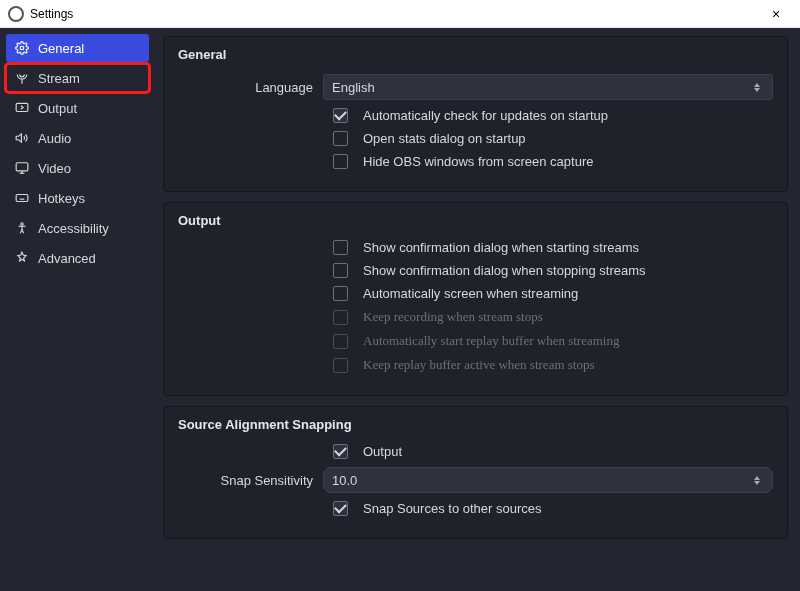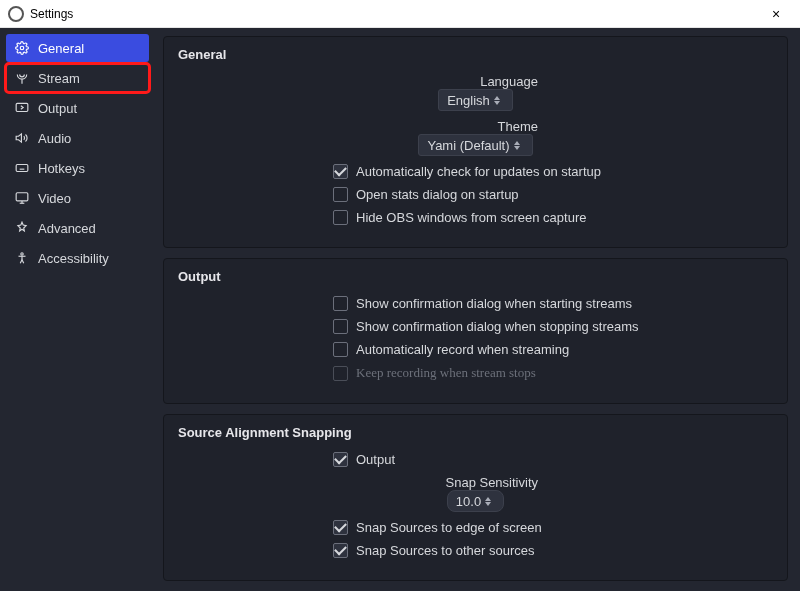--- a/index.html
+++ b/index.html
@@ -11,28 +11,28 @@
   .close-btn{width:40px;height:28px;display:flex;align-items:center;justify-content:center;font-size:14px;color:#000;cursor:pointer;}
   .app{display:flex;height:563px;background:#5eead4;color:#d6d8dc;}
   .sidebar{width:155px;background:#232630;padding:6px 6px 0 6px;display:flex;flex-direction:column;gap:0;}
   .side-item{display:flex;align-items:center;gap:8px;padding:6px 8px;border-radius:3px;color:#d6d8dc;cursor:pointer;margin-bottom:2px;}
   .side-item.selected{background:#3a4ce0;color:#fff;}
   .side-item.highlight{outline:3px solid #ff1a1a;outline-offset:-1px;}
   .side-item .icn{width:16px;height:16px;display:flex;align-items:center;justify-content:center;}
   .content{flex:1;overflow-y:auto;padding:8px 8px 8px 0;background:#232630;}
   .panel{background:#1f222b;border:1px solid #14161c;border-radius:4px;margin:0 4px 10px 8px;padding:10px 14px 14px 14px;}
   .panel-title{font-weight:600;color:#e6e6ea;margin-bottom:12px;}
-  .form-row{display:flex;align-items:center;margin-bottom:8px;flex-direction:column;}
+  .form-row{display:flex;align-items:center;margin-bottom:8px;}
   .form-label{width:145px;text-align:right;padding-right:10px;color:#d6d8dc;}
   .select{flex:1;background:#2e323e;border:1px solid #3c404c;border-radius:3px;height:26px;display:flex;align-items:center;justify-content:space-between;padding:0 8px;color:#d6d8dc;cursor:pointer;}
   .spin{width:14px;height:20px;display:flex;flex-direction:column;justify-content:center;align-items:center;gap:1px;}
   .spin::before,.spin::after{content:"";width:0;height:0;border-left:3px solid transparent;border-right:3px solid transparent;}
   .spin::before{border-bottom:4px solid #a9adb8;}
   .spin::after{border-top:4px solid #a9adb8;}
-  .check-row{display:flex;align-items:center;margin-left:155px;margin-bottom:8px;gap:8px;}
+  .check-row{display:flex;align-items:center;margin-left:155px;margin-bottom:8px;gap:15px;}
   .checkbox{width:15px;height:15px;border:1px solid #6b6f7b;border-radius:2px;display:flex;align-items:center;justify-content:center;flex-shrink:0;cursor:pointer;}
   .checkbox.checked{background:#2e323e;}
   .checkbox.checked::after{content:"";width:9px;height:5px;border-left:2px solid #d6d8dc;border-bottom:2px solid #d6d8dc;transform:rotate(-45deg) translate(1px,-1px);}
   .checkbox.disabled{border-color:#4a4e58;cursor:default;}
   .check-label{color:#d6d8dc;}
   .check-label.disabled{color:#6c707a;font-family:Liberation Serif, serif;}
   .spinbox{flex:1;background:#2e323e;border:1px solid #3c404c;border-radius:8px;height:26px;display:flex;align-items:center;justify-content:space-between;padding:0 8px;color:#d6d8dc;}
   .content::-webkit-scrollbar{width:10px;}
   .content::-webkit-scrollbar-track{background:#1a1c23;}
   .content::-webkit-scrollbar-thumb{background:#3c404c;border-radius:5px;}
@@ -85,79 +85,72 @@
             <polygon points="11 5 6 9 2 9 2 15 6 15 11 19 11 5"></polygon>
             <path d="M15 9a4 4 0 0 1 0 6"></path>
             <path d="M18 6a8 8 0 0 1 0 12"></path>
           </svg>
       </span>
       <span>Audio</span>
     </div>
     <div class="side-item">
       <span class="icn">
         <svg width="14" height="14" viewBox="0 0 24 24" fill="none" stroke="currentColor" stroke-width="2">
+            <rect x="2" y="3" width="20" height="14" rx="2"></rect>
+            <line x1="8" y1="21" x2="16" y2="21"></line>
+            <line x1="12" y1="17" x2="12" y2="21"></line>
+          </svg>
+      </span>
+      <span>Video</span>
+    </div>
+    <div class="side-item">
+      <span class="icn">
+        <svg width="14" height="14" viewBox="0 0 24 24" fill="none" stroke="currentColor" stroke-width="2">
             <rect x="2" y="6" width="20" height="12" rx="2"></rect>
             <line x1="6" y1="10" x2="6" y2="10"></line>
             <line x1="10" y1="10" x2="10" y2="10"></line>
             <line x1="14" y1="10" x2="14" y2="10"></line>
             <line x1="18" y1="10" x2="18" y2="10"></line>
             <line x1="8" y1="14" x2="16" y2="14"></line>
           </svg>
       </span>
       <span>Hotkeys</span>
     </div>
     <div class="side-item">
       <span class="icn">
         <svg width="14" height="14" viewBox="0 0 24 24" fill="none" stroke="currentColor" stroke-width="2">
-            <rect x="2" y="3" width="20" height="14" rx="2"></rect>
-            <line x1="8" y1="21" x2="16" y2="21"></line>
-            <line x1="12" y1="17" x2="12" y2="21"></line>
-          </svg>
-      </span>
-      <span>Video</span>
-    </div>
-    <div class="side-item">
-      <span class="icn">
-        <svg width="14" height="14" viewBox="0 0 24 24" fill="none" stroke="currentColor" stroke-width="2">
-            <path d="M12 2l2 5 5 1-4 4 1 5-4-3-4 3 1-5-4-4 5-1z"></path>
-          </svg>
-      </span>
-      <span>Advanced</span>
-    </div>
-    <div class="side-item">
-      <span class="icn">
-        <svg width="14" height="14" viewBox="0 0 24 24" fill="none" stroke="currentColor" stroke-width="2">
             <circle cx="12" cy="5" r="2"></circle>
             <path d="M6 9h12"></path>
             <path d="M12 9v6"></path>
             <path d="M9 21l3-6 3 6"></path>
           </svg>
       </span>
       <span>Accessibility</span>
+    </div>
+    <div class="side-item">
+      <span class="icn">
+        <svg width="14" height="14" viewBox="0 0 24 24" fill="none" stroke="currentColor" stroke-width="2">
+            <path d="M12 2l2 5 5 1-4 4 1 5-4-3-4 3 1-5-4-4 5-1z"></path>
+          </svg>
+      </span>
+      <span>Advanced</span>
     </div>
   </div>
 
   <div class="content">
 
     <div class="panel">
       <div class="panel-title">General</div>
       <div class="form-row">
         <div class="form-label">Language</div>
         <div class="select">
           <span>English</span>
           <span class="spin"></span>
         </div>
       </div>
-      <div class="form-row">
-        <div class="form-label">Theme</div>
-        <div class="select">
-          <span>Yami (Default)</span>
-          <span class="spin"></span>
-        </div>
-      </div>
       <div class="check-row">
         <span class="checkbox checked"></span>
         <span class="check-label">Automatically check for updates on startup</span>
       </div>
       <div class="check-row">
         <span class="checkbox"></span>
         <span class="check-label">Open stats dialog on startup</span>
       </div>
       <div class="check-row">
         <span class="checkbox"></span>
@@ -170,44 +163,48 @@
       <div class="check-row">
         <span class="checkbox"></span>
         <span class="check-label">Show confirmation dialog when starting streams</span>
       </div>
       <div class="check-row">
         <span class="checkbox"></span>
         <span class="check-label">Show confirmation dialog when stopping streams</span>
       </div>
       <div class="check-row">
         <span class="checkbox"></span>
-        <span class="check-label">Automatically record when streaming</span>
+        <span class="check-label">Automatically screen when streaming</span>
       </div>
       <div class="check-row">
         <span class="checkbox disabled"></span>
         <span class="check-label disabled">Keep recording when stream stops</span>
+      </div>
+      <div class="check-row">
+        <span class="checkbox disabled"></span>
+        <span class="check-label disabled">Automatically start replay buffer when streaming</span>
+      </div>
+      <div class="check-row">
+        <span class="checkbox disabled"></span>
+        <span class="check-label disabled">Keep replay buffer active when stream stops</span>
       </div>
     </div>
 
     <div class="panel">
       <div class="panel-title">Source Alignment Snapping</div>
       <div class="check-row">
         <span class="checkbox checked"></span>
         <span class="check-label">Output</span>
       </div>
       <div class="form-row">
         <div class="form-label">Snap Sensitivity</div>
         <div class="spinbox">
           <span>10.0</span>
           <span class="spin"></span>
         </div>
       </div>
       <div class="check-row">
         <span class="checkbox checked"></span>
-        <span class="check-label">Snap Sources to edge of screen</span>
-      </div>
-      <div class="check-row">
-        <span class="checkbox checked"></span>
         <span class="check-label">Snap Sources to other sources</span>
       </div>
     </div>
   </div>
 </div>
 
 </body></html>

